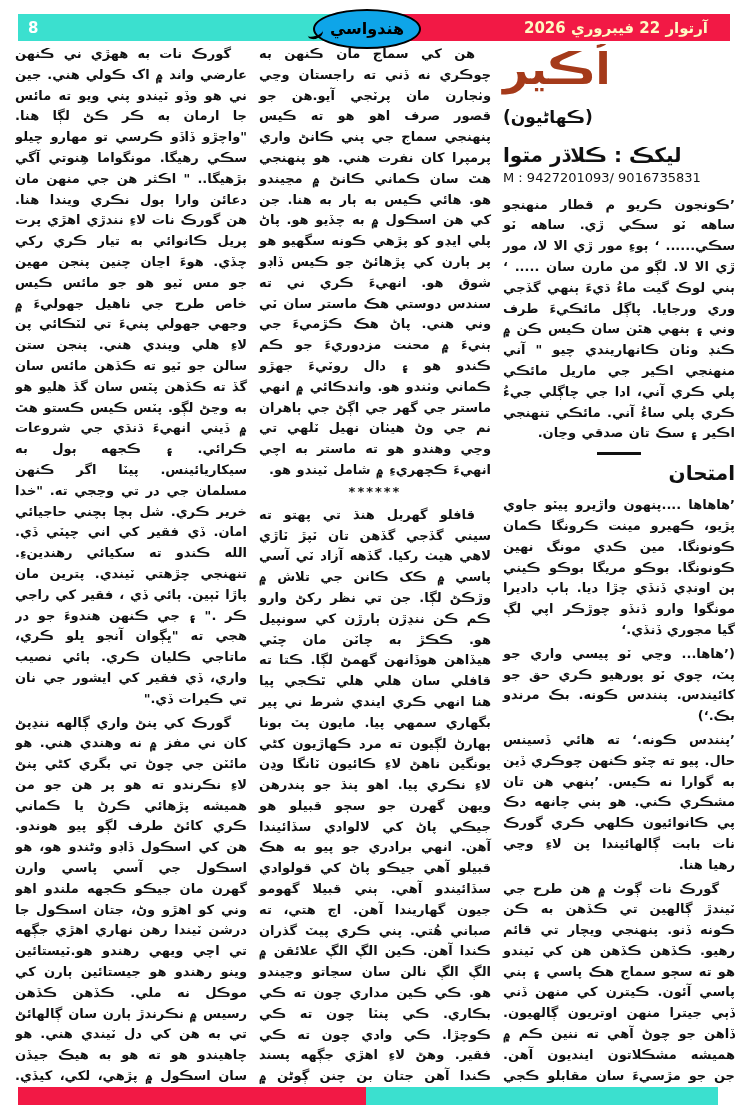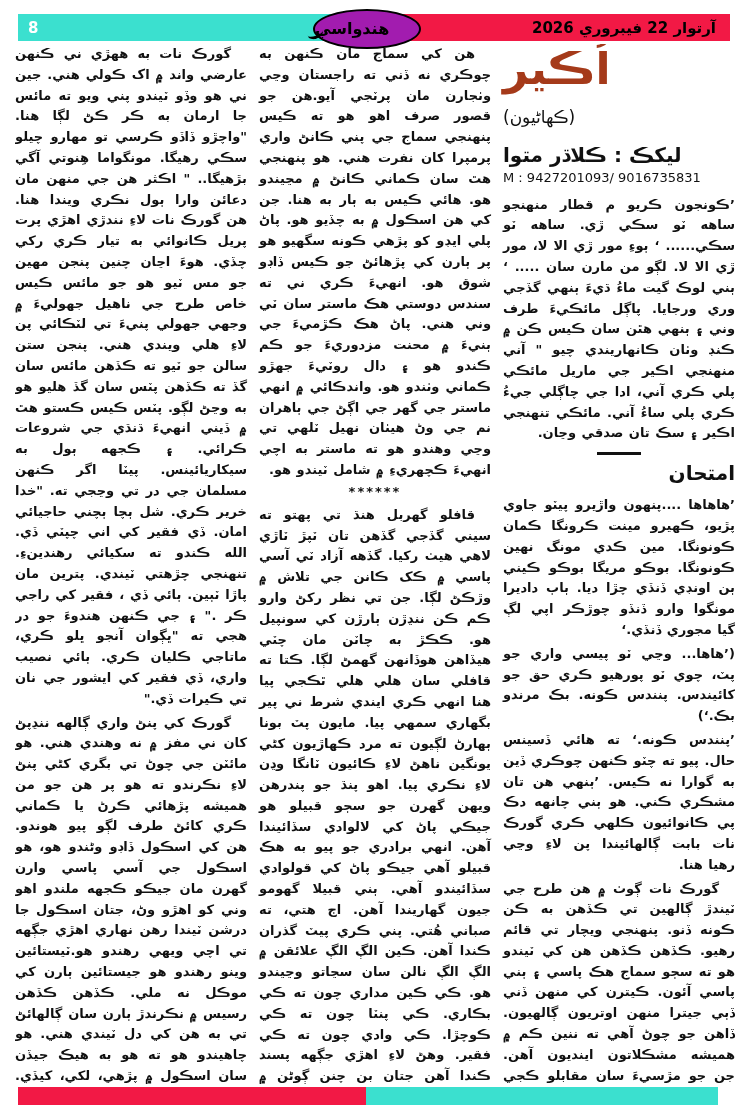--- a/index.html
+++ b/index.html
@@ -4,37 +4,37 @@
 <style>
   html,body{margin:0;padding:0;background:#ffffff;}
   .page{position:relative;width:750px;height:1109px;background:#ffffff;overflow:hidden;
         font-family:"DejaVu Sans",sans-serif;color:#111;}
   
   .header{position:absolute;top:14px;left:18px;width:712px;height:27px;display:flex;}
   .bar{height:100%;}
   .bar.teal{width:372px;background:var(--teal);display:flex;align-items:center;}
   .bar.red{width:340px;background:var(--red);display:flex;align-items:center;justify-content:flex-end;}
   .pagenum{color:#fff;font-weight:bold;font-size:15px;padding-left:10px;}
-  .date{color:#000000;font-weight:bold;font-size:15px;padding-right:14px;white-space:nowrap;}
-  .logo{position:absolute;left:295px;top:-5px;width:104px;height:36px;background:#a21caf;
-        border:2.5px solid #000;border-radius:50%;display:flex;align-items:center;}
+  .date{color:#fef9c3;font-weight:bold;font-size:15px;padding-right:22px;white-space:nowrap;}
+  .logo{position:absolute;left:295px;top:-5px;width:104px;height:36px;background:#0ea5e9;
+        border:2.5px solid #000;border-radius:50%;display:flex;align-items:center;justify-content:center;}
   .logo:before{content:"";position:absolute;left:-8px;top:16px;width:16px;height:9px;
         border-bottom:3px solid #000;border-radius:50%;transform:rotate(-18deg);}
   .logo-text{font-weight:bold;font-size:16px;color:#000;line-height:1;}
   
   .columns{position:absolute;top:44px;right:15px;left:15px;height:1040px;display:flex;
            gap:12px;direction:rtl;overflow:hidden;}
   .col{width:232px;flex:0 0 232px;text-align:justify;}
   .col p{margin:0 0 3px 0;font-size:13px;line-height:1.6;font-weight:700;
          text-indent:16px;word-spacing:1px;}
   .col p.noindent{text-indent:0;}
   
   .story-head{text-align:left;margin-bottom:10px;}
   .title{font-size:44px;font-weight:bold;color:var(--rust);line-height:1.15;}
-  .subtitle{font-size:17px;font-weight:normal;margin-top:12px;}
+  .subtitle{font-size:17px;font-weight:bold;margin-top:12px;}
   .byline{font-size:20px;font-weight:700;margin-top:16px;}
   .phone{font-size:13px;font-weight:400;margin-top:3px;direction:ltr;}
   .rule{width:44px;height:3px;background:#111;margin:8px auto 6px auto;}
   .section-heading{text-align:right;font-size:20px;font-weight:600;margin:2px 0 10px 0;}
   .stars{text-align:center;font-size:13px;font-weight:bold;letter-spacing:2px;margin:2px 0 6px 0;}
   
   .footer-bar{position:absolute;left:18px;top:1087px;width:700px;height:18px;display:flex;}
   .fb.red{width:348px;background:var(--red);}
   .fb.teal{width:352px;background:var(--teal);}
 </style>

